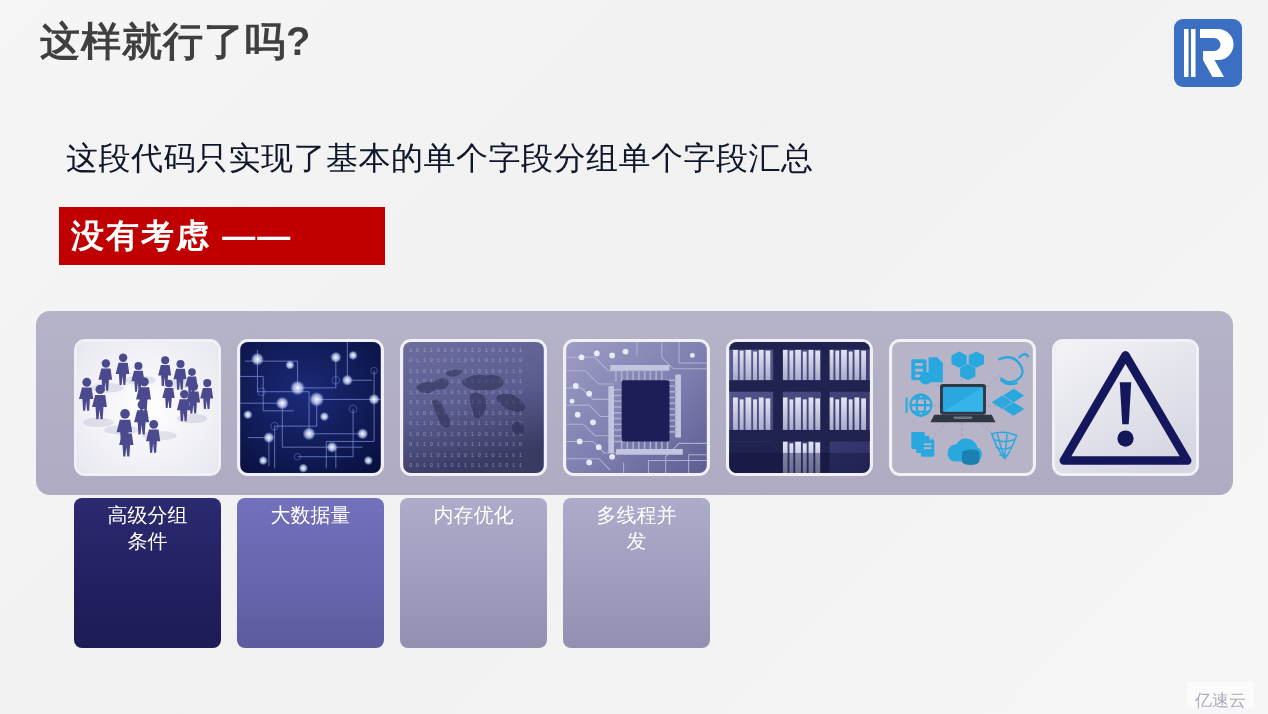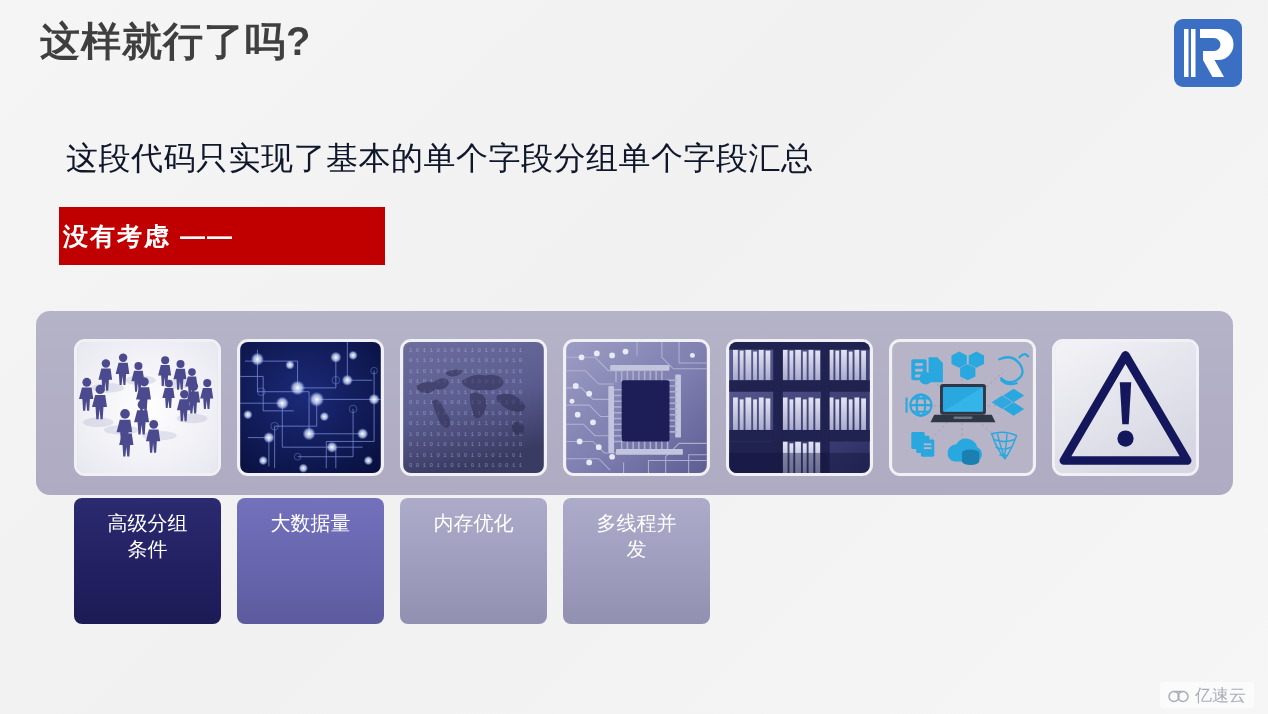--- a/index.html
+++ b/index.html
@@ -33,22 +33,22 @@
   }
 
   
   .red-banner{
     position:absolute; left:59px; top:207px;
     width:326px; height:58px;
     background:#c00000;
     display:flex; align-items:center;
   }
   .red-banner .rb-text{
-    color:#ffffff; font-size:25px; font-weight:700;
-    margin-left:4px; letter-spacing:2px; white-space:nowrap;
+    color:#ffffff; font-size:33px; font-weight:700;
+    margin-left:12px; letter-spacing:2px; white-space:nowrap;
   }
 
   
   .picture-panel{
     position:absolute; left:36px; top:311px;
     width:1197px; height:184px;
     background:linear-gradient(180deg,#b5b3c8 0%,#aeabc2 100%);
     border-radius:14px;
   }
   .thumbs{
@@ -66,36 +66,36 @@
   }
   .thumb svg{ display:block; width:100%; height:100%; }
 
   
   .labels{
     position:absolute; left:74px; top:498px;
     width:1123px; height:126px;
     display:flex; gap:16px;
   }
   .label-box{
-    flex:0 0 147px; width:147px; height:126px;
+    flex:0 0 147px; width:147px; height:150px;
     border-radius:8px;
     display:flex; align-items:flex-start; justify-content:center;
-    padding-top:12px;
+    padding-top:4px;
     color:#ffffff; font-size:20px; line-height:1.32;
     text-align:center;
     white-space:pre-line;
   }
 
   
   .watermark{
     position:absolute; right:14px; bottom:6px;
     height:26px; display:flex; align-items:center; gap:5px;
     color:#a9adb8; font-size:17px;
     background:rgba(255,255,255,0.55);
-    padding:2px 8px; border-radius:3px;
+    padding:2px 8px; border-radius:3px;flex-direction:column;
   }
   .watermark svg{ display:block; }
 </style>
 </head>
 <body>
 
 <div class="slide-title">这样就行了吗?</div>
 
 <div class="logo">
   <svg viewBox="0 0 72 72" xmlns="http://www.w3.org/2000/svg">

